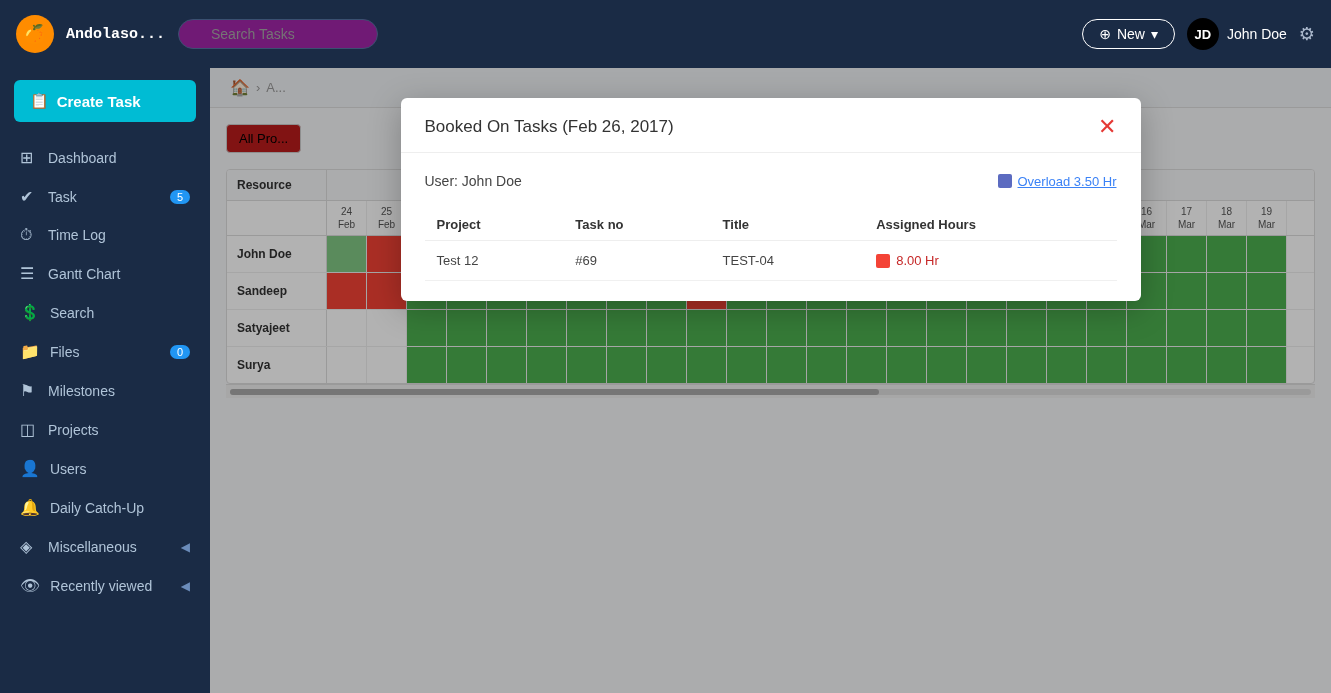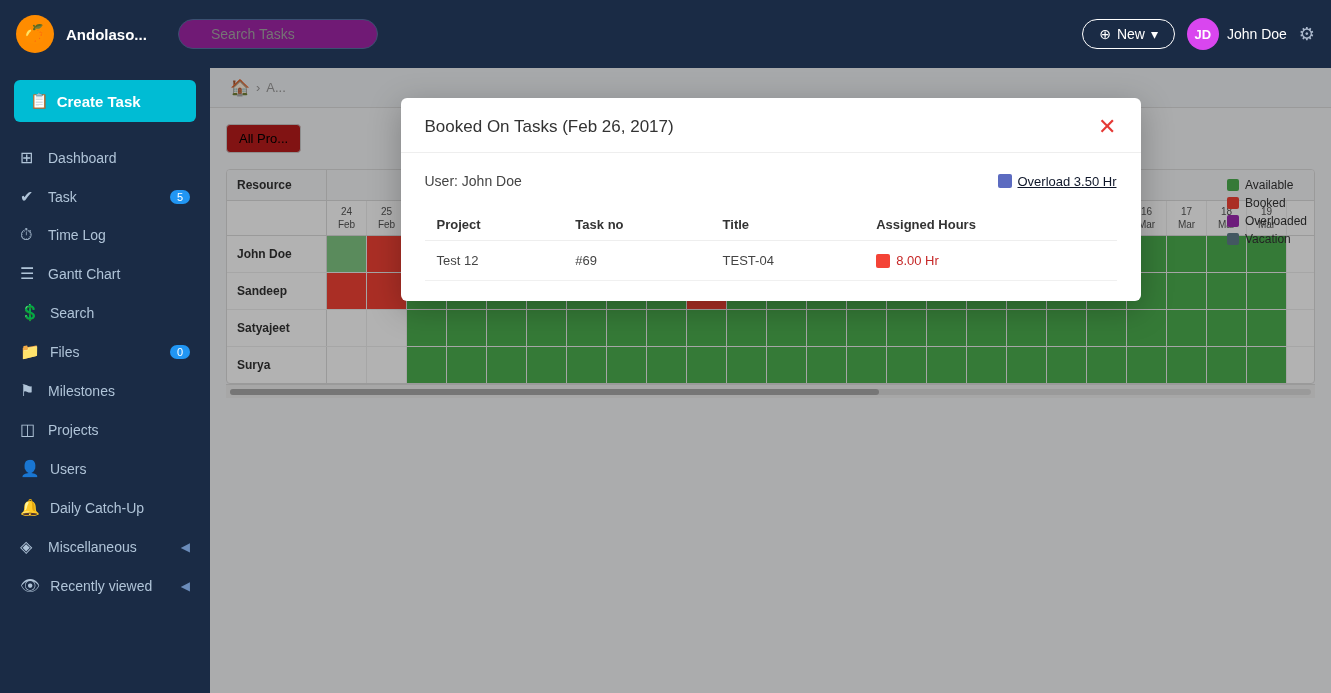--- a/index.html
+++ b/index.html
@@ -20,20 +20,21 @@
       background: #ff8c00;
       border-radius: 50%;
       display: flex; align-items: center; justify-content: center;
       font-size: 18px;
     }
     .topbar-brand {
       color: #fff;
       font-size: 15px;
       font-weight: 600;
       min-width: 100px;
+      font-family: Liberation Mono, monospace;
     }
     .topbar-search {
       background: #701a75;
       border: 1px solid #3a5070;
       border-radius: 20px;
       padding: 6px 16px 6px 32px;
       color: #aab8cc;
       font-size: 14px;
       width: 200px;
       position: relative;
@@ -61,21 +62,21 @@
       cursor: pointer;
       display: flex; align-items: center; gap: 6px;
     }
     .topbar-user {
       display: flex; align-items: center; gap: 8px;
       color: #fff;
       font-size: 14px;
     }
     .topbar-avatar {
       width: 32px; height: 32px; border-radius: 50%;
-      background: #d946ef;
+      background: #000000;
       display: flex; align-items: center; justify-content: center;
       font-size: 13px; color: #fff; font-weight: 600;
     }
     .topbar-gear { color: #aab8cc; font-size: 18px; cursor: pointer; }
 
     
     .main-layout {
       display: flex;
       flex: 1;
       overflow: hidden;
@@ -345,21 +346,21 @@
       justify-content: space-between;
       margin-bottom: 18px;
     }
     .modal-user-label {
       font-size: 14px;
       color: #444;
     }
     .overload-badge {
       display: flex; align-items: center; gap: 6px;
       font-size: 13px;
-      color: #0f172a;
+      color: #3b82f6;
       cursor: pointer;
       text-decoration: underline;
     }
     .overload-color {
       width: 14px; height: 14px;
       background: #5c6bc0;
       border-radius: 2px;
     }
     .modal-table {
       width: 100%;
@@ -485,38 +486,20 @@
       <span class="breadcrumb-sep">›</span>
       <span class="breadcrumb-current">A...</span>
     </div>
 
     <div class="gantt-area">
 
       <div class="filter-row">
         <div class="filter-dropdown">All Pro...</div>
       </div>
 
-      <div class="legend">
-        <div class="legend-item">
-          <div class="legend-color" style="background:#4caf50;"></div>
-          <span>Available</span>
-        </div>
-        <div class="legend-item">
-          <div class="legend-color" style="background:#f44336;"></div>
-          <span>Booked</span>
-        </div>
-        <div class="legend-item">
-          <div class="legend-color" style="background:#9c27b0;"></div>
-          <span>Overloaded</span>
-        </div>
-        <div class="legend-item">
-          <div class="legend-color" style="background:#607d8b;"></div>
-          <span>Vacation</span>
-        </div>
-      </div>
 
       <div class="gantt-table" id="gantt-table">
 
         <div class="gantt-header">
           <div class="gantt-resource-col">Resource</div>
           <div class="gantt-dates-header">Date</div>
         </div>
 
         <div class="gantt-sub-header" id="gantt-date-row">
           <div class="gantt-sub-resource"></div>

